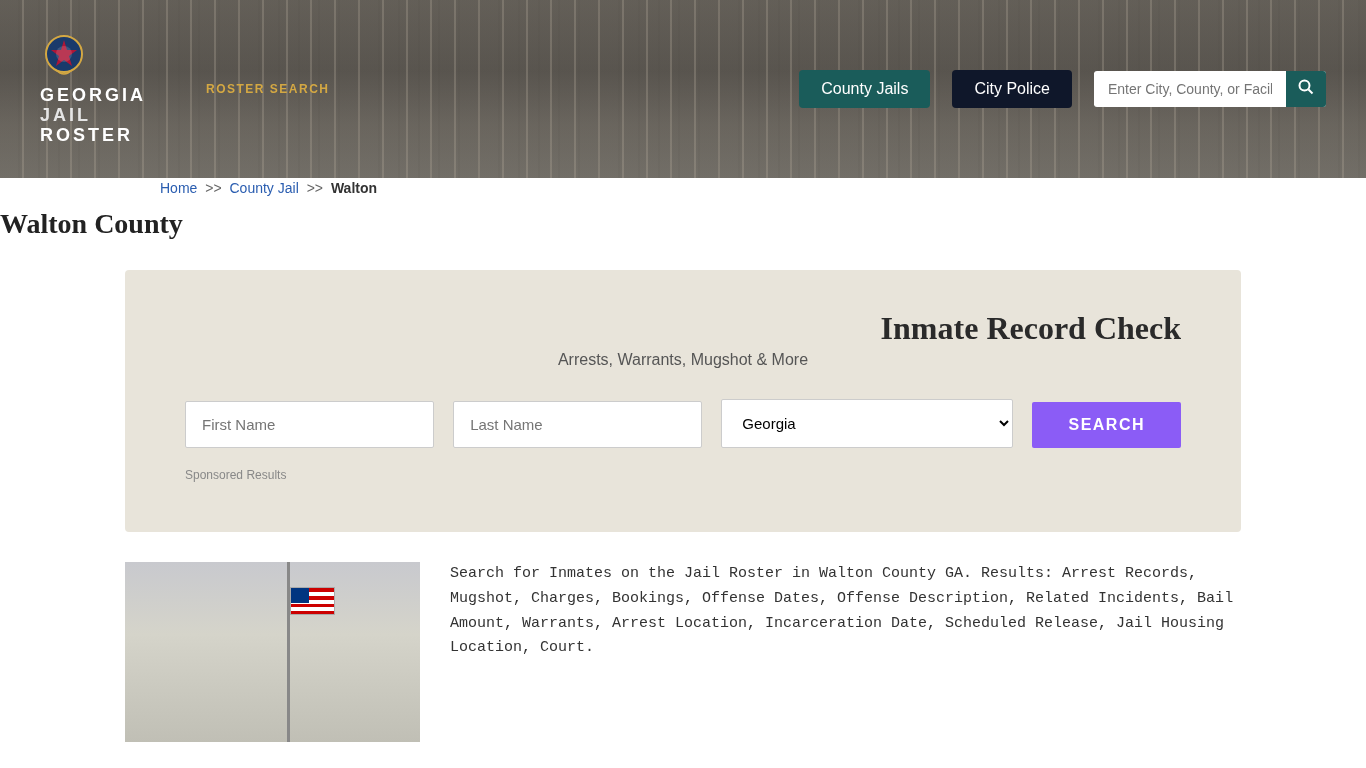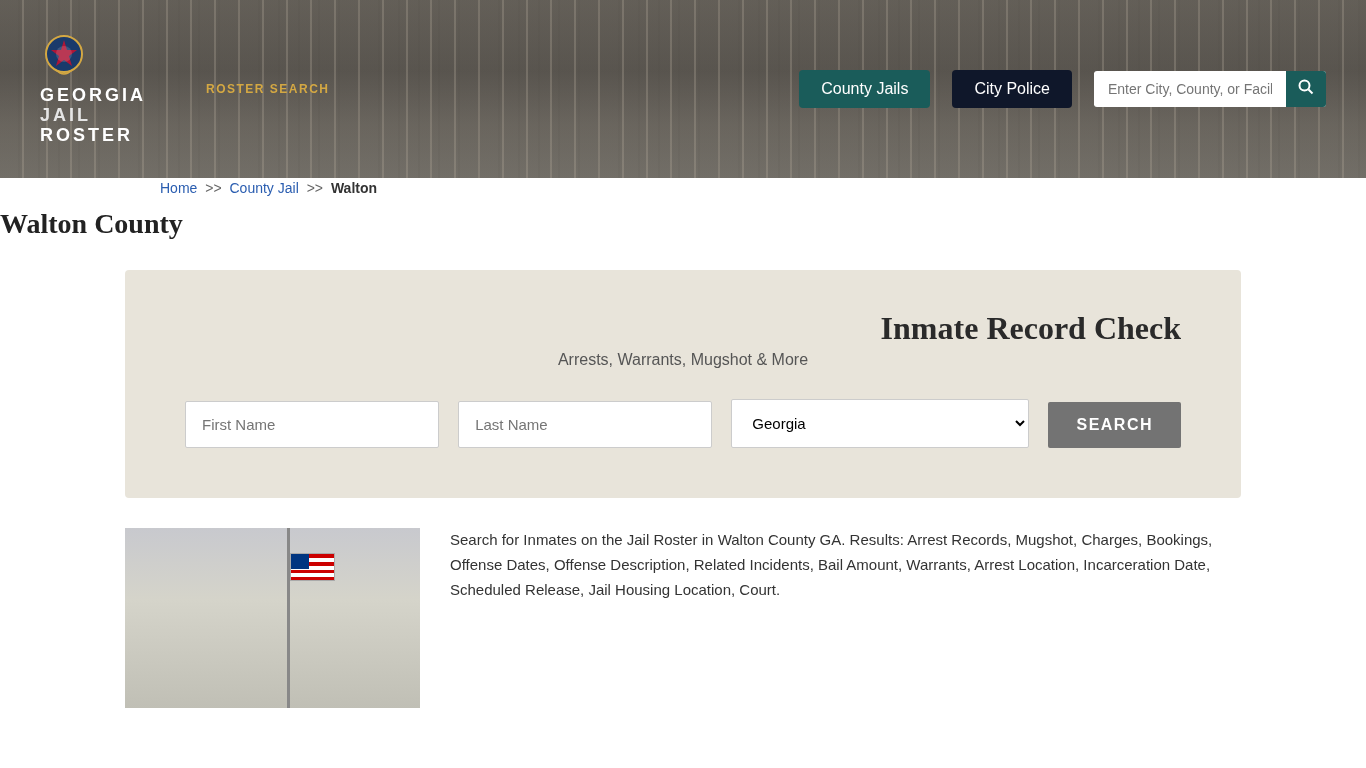--- a/index.html
+++ b/index.html
@@ -202,24 +202,24 @@
       font-family: Arial, sans-serif;
       border: 1px solid #ccc;
       background: #fff;
       outline: none;
       border-radius: 2px;
     }
     .inmate-form-row input.first-name { flex: 1; }
     .inmate-form-row input.last-name { flex: 1; }
     .inmate-form-row select.state { flex: 1.2; }
     .inmate-search-btn {
-      background: #737373;
+      background: #8b5cf6;
       color: #fff;
       border: none;
-      padding: 14px 28px;
+      padding: 14px 36px;
       font-size: 16px;
       font-weight: bold;
       letter-spacing: 1.5px;
       cursor: pointer;
       border-radius: 2px;
       font-family: Arial, sans-serif;
       flex-shrink: 0;
     }
     .sponsored-label {
       margin-top: 20px;
@@ -263,21 +263,21 @@
     .flag-image .flag-us::before {
       content: '';
       position: absolute;
       top: 0; left: 0;
       width: 18px;
       height: 15px;
       background: #003580;
     }
     .description-text {
       flex: 1;
-      font-family: Liberation Sans, sans-serif;
+      font-family: Liberation Mono, monospace;
       font-size: 15px;
       line-height: 1.65;
       color: #333;
     }
   </style>
 </head>
 <body>
 
 <div class="header">
   <div class="header-bg"></div>
@@ -329,20 +329,21 @@
 <div class="inmate-record-box">
   <div class="inmate-record-title">Inmate Record Check</div>
   <div class="inmate-record-subtitle">Arrests, Warrants, Mugshot &amp; More</div>
   <div class="inmate-form-row">
     <input class="first-name" type="text" placeholder="First Name" style="">
     <input class="last-name" type="text" placeholder="Last Name" style="">
     <select class="state">
     <option value="Alabama">Alabama</option><option value="Alaska">Alaska</option><option value="Arizona">Arizona</option><option value="Arkansas">Arkansas</option><option value="California">California</option><option value="Colorado">Colorado</option><option value="Connecticut">Connecticut</option><option value="Delaware">Delaware</option><option value="Florida">Florida</option><option value="Georgia" selected="">Georgia</option><option value="Hawaii">Hawaii</option><option value="Idaho">Idaho</option><option value="Illinois">Illinois</option><option value="Indiana">Indiana</option><option value="Iowa">Iowa</option><option value="Kansas">Kansas</option><option value="Kentucky">Kentucky</option><option value="Louisiana">Louisiana</option><option value="Maine">Maine</option><option value="Maryland">Maryland</option><option value="Massachusetts">Massachusetts</option><option value="Michigan">Michigan</option><option value="Minnesota">Minnesota</option><option value="Mississippi">Mississippi</option><option value="Missouri">Missouri</option><option value="Montana">Montana</option><option value="Nebraska">Nebraska</option><option value="Nevada">Nevada</option><option value="New Hampshire">New Hampshire</option><option value="New Jersey">New Jersey</option><option value="New Mexico">New Mexico</option><option value="New York">New York</option><option value="North Carolina">North Carolina</option><option value="North Dakota">North Dakota</option><option value="Ohio">Ohio</option><option value="Oklahoma">Oklahoma</option><option value="Oregon">Oregon</option><option value="Pennsylvania">Pennsylvania</option><option value="Rhode Island">Rhode Island</option><option value="South Carolina">South Carolina</option><option value="South Dakota">South Dakota</option><option value="Tennessee">Tennessee</option><option value="Texas">Texas</option><option value="Utah">Utah</option><option value="Vermont">Vermont</option><option value="Virginia">Virginia</option><option value="Washington">Washington</option><option value="West Virginia">West Virginia</option><option value="Wisconsin">Wisconsin</option><option value="Wyoming">Wyoming</option></select>
     <button class="inmate-search-btn">SEARCH</button>
   </div>
+  <div class="sponsored-label">Sponsored Results</div>
 </div>
 
 <div class="description-area">
   <div class="flag-image">
     <div class="pole"></div>
     <div class="flag-us"></div>
   </div>
   <div class="description-text">Search for Inmates on the Jail Roster in Walton County GA. Results: Arrest Records, Mugshot, Charges, Bookings, Offense Dates, Offense Description, Related Incidents, Bail Amount, Warrants, Arrest Location, Incarceration Date, Scheduled Release, Jail Housing Location, Court.</div>
 </div>
 

